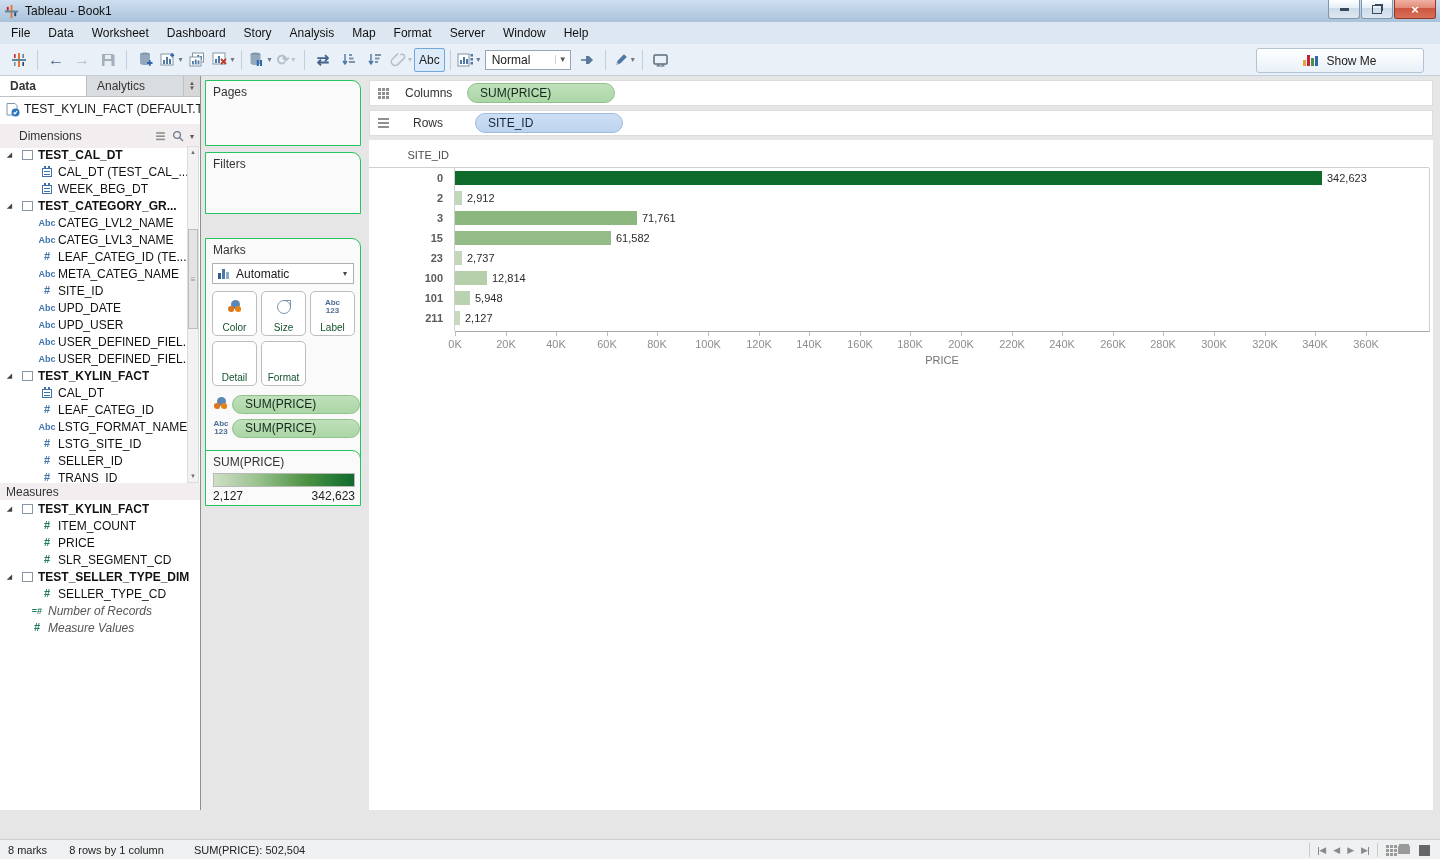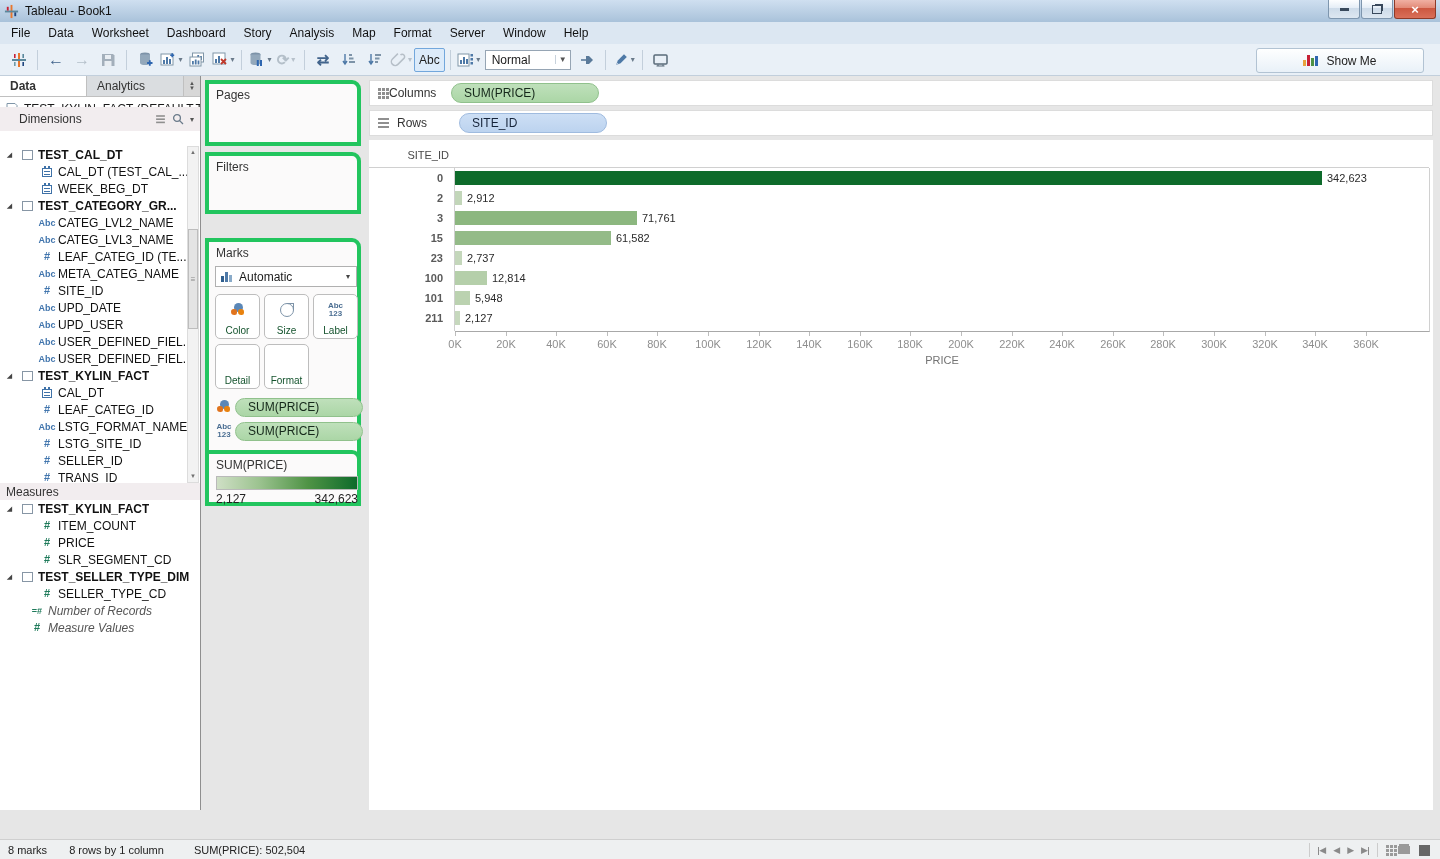--- a/index.html
+++ b/index.html
@@ -36,21 +36,21 @@
   .content{position:absolute;left:0;top:76px;width:100%;height:734px;}
   .data-pane{position:absolute;left:0;top:0;width:201px;height:734px;background:#fff;border-right:1px solid #8f8f8f;box-sizing:border-box;}
   .pane-tabs{position:absolute;left:0;top:0;width:100%;height:20px;display:flex;background:#d7d7d7;border-bottom:1px solid #c0c0c0;}
   .ptab{flex:0 0 auto;display:flex;align-items:center;padding:0 10px;font-size:12px;color:#333;}
   .ptab.active{background:#fff;font-weight:bold;width:66px;border-right:1px solid #c0c0c0;}
   .ptab.inactive{width:76px;background:#dadde0;border-right:1px solid #c0c0c0;}
   .ptab-toggle{margin-left:auto;width:16px;display:flex;flex-direction:column;align-items:center;justify-content:center;font-size:6px;color:#555;line-height:5px;}
   .ds-row{position:absolute;left:0;top:20px;width:100%;height:26px;display:flex;align-items:center;padding-left:4px;box-sizing:border-box;}
   .ds-label{font-size:12px;color:#1a1a1a;white-space:nowrap;overflow:hidden;}
   .sec-header{position:absolute;left:0;width:100%;height:24px;background:#f2edef;display:flex;align-items:center;padding:0 6px;box-sizing:border-box;font-size:12px;color:#333;}
-  .dims-header{top:31px;padding-left:19px;}
+  .dims-header{top:48px;padding-left:19px;}
   .meas-header{top:407px;height:17px;}
   .hdr-icons{margin-left:auto;display:flex;align-items:center;gap:6px;}
   .field-list{position:absolute;left:0;width:100%;overflow:hidden;}
   .dims-list{top:70px;height:337px;}
   .meas-list{top:424px;height:140px;}
   .frow{display:flex;align-items:center;height:17px;white-space:nowrap;}
   .frow .tbl-caret{width:13px;text-align:center;font-size:7px;color:#444;padding-left:3px;}
   .frow.tablerow .flabel{font-weight:bold;}
   .frow .ficon{width:22px;display:flex;justify-content:center;align-items:center;flex:0 0 auto;}
   .frow.fieldrow{padding-left:36px;}
@@ -65,21 +65,21 @@
   .ic-hash{font-size:11px;font-weight:bold;color:#4175ad;line-height:1;}
   .ic-hash.green{color:#1e7a5a;}
   .ic-numrec{font-size:9px;font-weight:bold;color:#1e7a5a;}
   .vscroll{position:absolute;right:1px;top:0;width:12px;height:337px;background:#f2f2f2;border:1px solid #dcdcdc;box-sizing:border-box;}
   .varrow{position:absolute;left:0;width:100%;height:11px;font-size:6px;color:#707070;text-align:center;line-height:11px;}
   .varrow.up{top:0;}
   .varrow.down{bottom:0;}
   .vthumb{position:absolute;left:0;top:82px;width:100%;height:100px;background:#e4e4e4;border:1px solid #bdbdbd;box-sizing:border-box;color:#8a8a8a;font-size:8px;display:flex;align-items:center;justify-content:center;}
   
   .cards-col{position:absolute;left:202px;top:0;width:163px;height:734px;background:#e6e6e6;}
-  .card{position:absolute;left:3px;width:156px;background:#fbfafa;border:4px solid #22c55e;border-top-right-radius:9px;box-sizing:border-box;}
+  .card{position:absolute;left:3px;width:156px;background:#fbfafa;border:1px solid #22c55e;border-top-right-radius:9px;box-sizing:border-box;}
   .card-title{font-size:12px;color:#333;padding:4px 0 2px 7px;}
   .card.pages{top:4px;height:66px;}
   .card.filters{top:76px;height:62px;}
   .card.marks{top:142px;height:228px;margin-top:20px;}
   .card.legend{top:374px;height:56px;}
   .mark-type{position:absolute;left:6px;top:24px;width:142px;height:21px;border:1px solid #b0b0b0;background:#fff;display:flex;align-items:center;box-sizing:border-box;padding-left:5px;}
   .autobars{display:inline-flex;align-items:flex-end;margin-right:6px;}
   .autobars i{display:block;width:3px;margin-right:1px;}
   .autobars i:nth-child(1){height:6px;background:#2f5e8e;}
   .autobars i:nth-child(2){height:10px;background:#4e79a7;}
@@ -105,21 +105,21 @@
   .grad{position:absolute;left:7px;top:22px;width:142px;height:14px;border:1px solid #b9b9b9;background:linear-gradient(to right,#cfdfc5,#9cc390 30%,#4f9345 65%,#0e6b2b);box-sizing:border-box;}
   .grad-labels{position:absolute;left:7px;top:38px;width:142px;display:flex;justify-content:space-between;font-size:12px;color:#222;}
   
   .sheet{position:absolute;left:365px;top:0;width:1075px;height:734px;background:#e6e6e6;}
   .shelf{position:absolute;left:4px;width:1064px;height:26px;background:#fff;border:1px solid #dcdcdc;box-sizing:border-box;display:flex;align-items:center;}
   .shelf.colsh{top:4px;}
   .shelf.rowsh{top:34px;}
   .shelf-ic{margin:0 8px 0 8px;flex:0 0 auto;}
   .ic-grid9{width:3px;height:3px;background:#8f8f8f;box-shadow:4px 0 #8f8f8f,8px 0 #8f8f8f,0 4px #8f8f8f,4px 4px #8f8f8f,8px 4px #8f8f8f,0 8px #8f8f8f,4px 8px #8f8f8f,8px 8px #8f8f8f;margin-bottom:8px;}
   .ic-rows3{width:11px;height:2px;background:#8f8f8f;box-shadow:0 4px #8f8f8f,0 8px #8f8f8f;margin-bottom:8px;}
-  .shelf-label{font-size:12px;color:#333;width:62px;}
+  .shelf-label{font-size:12px;color:#333;width:62px;margin-left:16px;}
   .shelf-pills{display:flex;align-items:center;gap:4px;}
   .shelf .pill{flex:0 0 auto;width:148px;height:20px;border-radius:10px;}
   
   .canvas{position:absolute;left:4px;top:64px;width:1064px;height:670px;background:#fff;}
   .rh-title{position:absolute;left:0;top:9px;width:80px;text-align:right;font-size:11px;color:#4a4a4a;}
   .hline{position:absolute;left:0;top:27px;width:1060px;height:1px;background:#d0d0d0;}
   .vline{position:absolute;left:85px;top:28px;width:1px;height:163px;background:#d0d0d0;}
   .row-labels{position:absolute;left:0;top:28px;width:80px;}
   .rlabel{height:20px;line-height:20px;text-align:right;padding-right:6px;font-size:11px;font-weight:bold;color:#5a5a5a;}
   .plot{position:absolute;left:86px;top:28px;width:974px;height:163px;border-right:1px solid #d0d0d0;border-bottom:1px solid #a8a8a8;box-sizing:content-box;}

